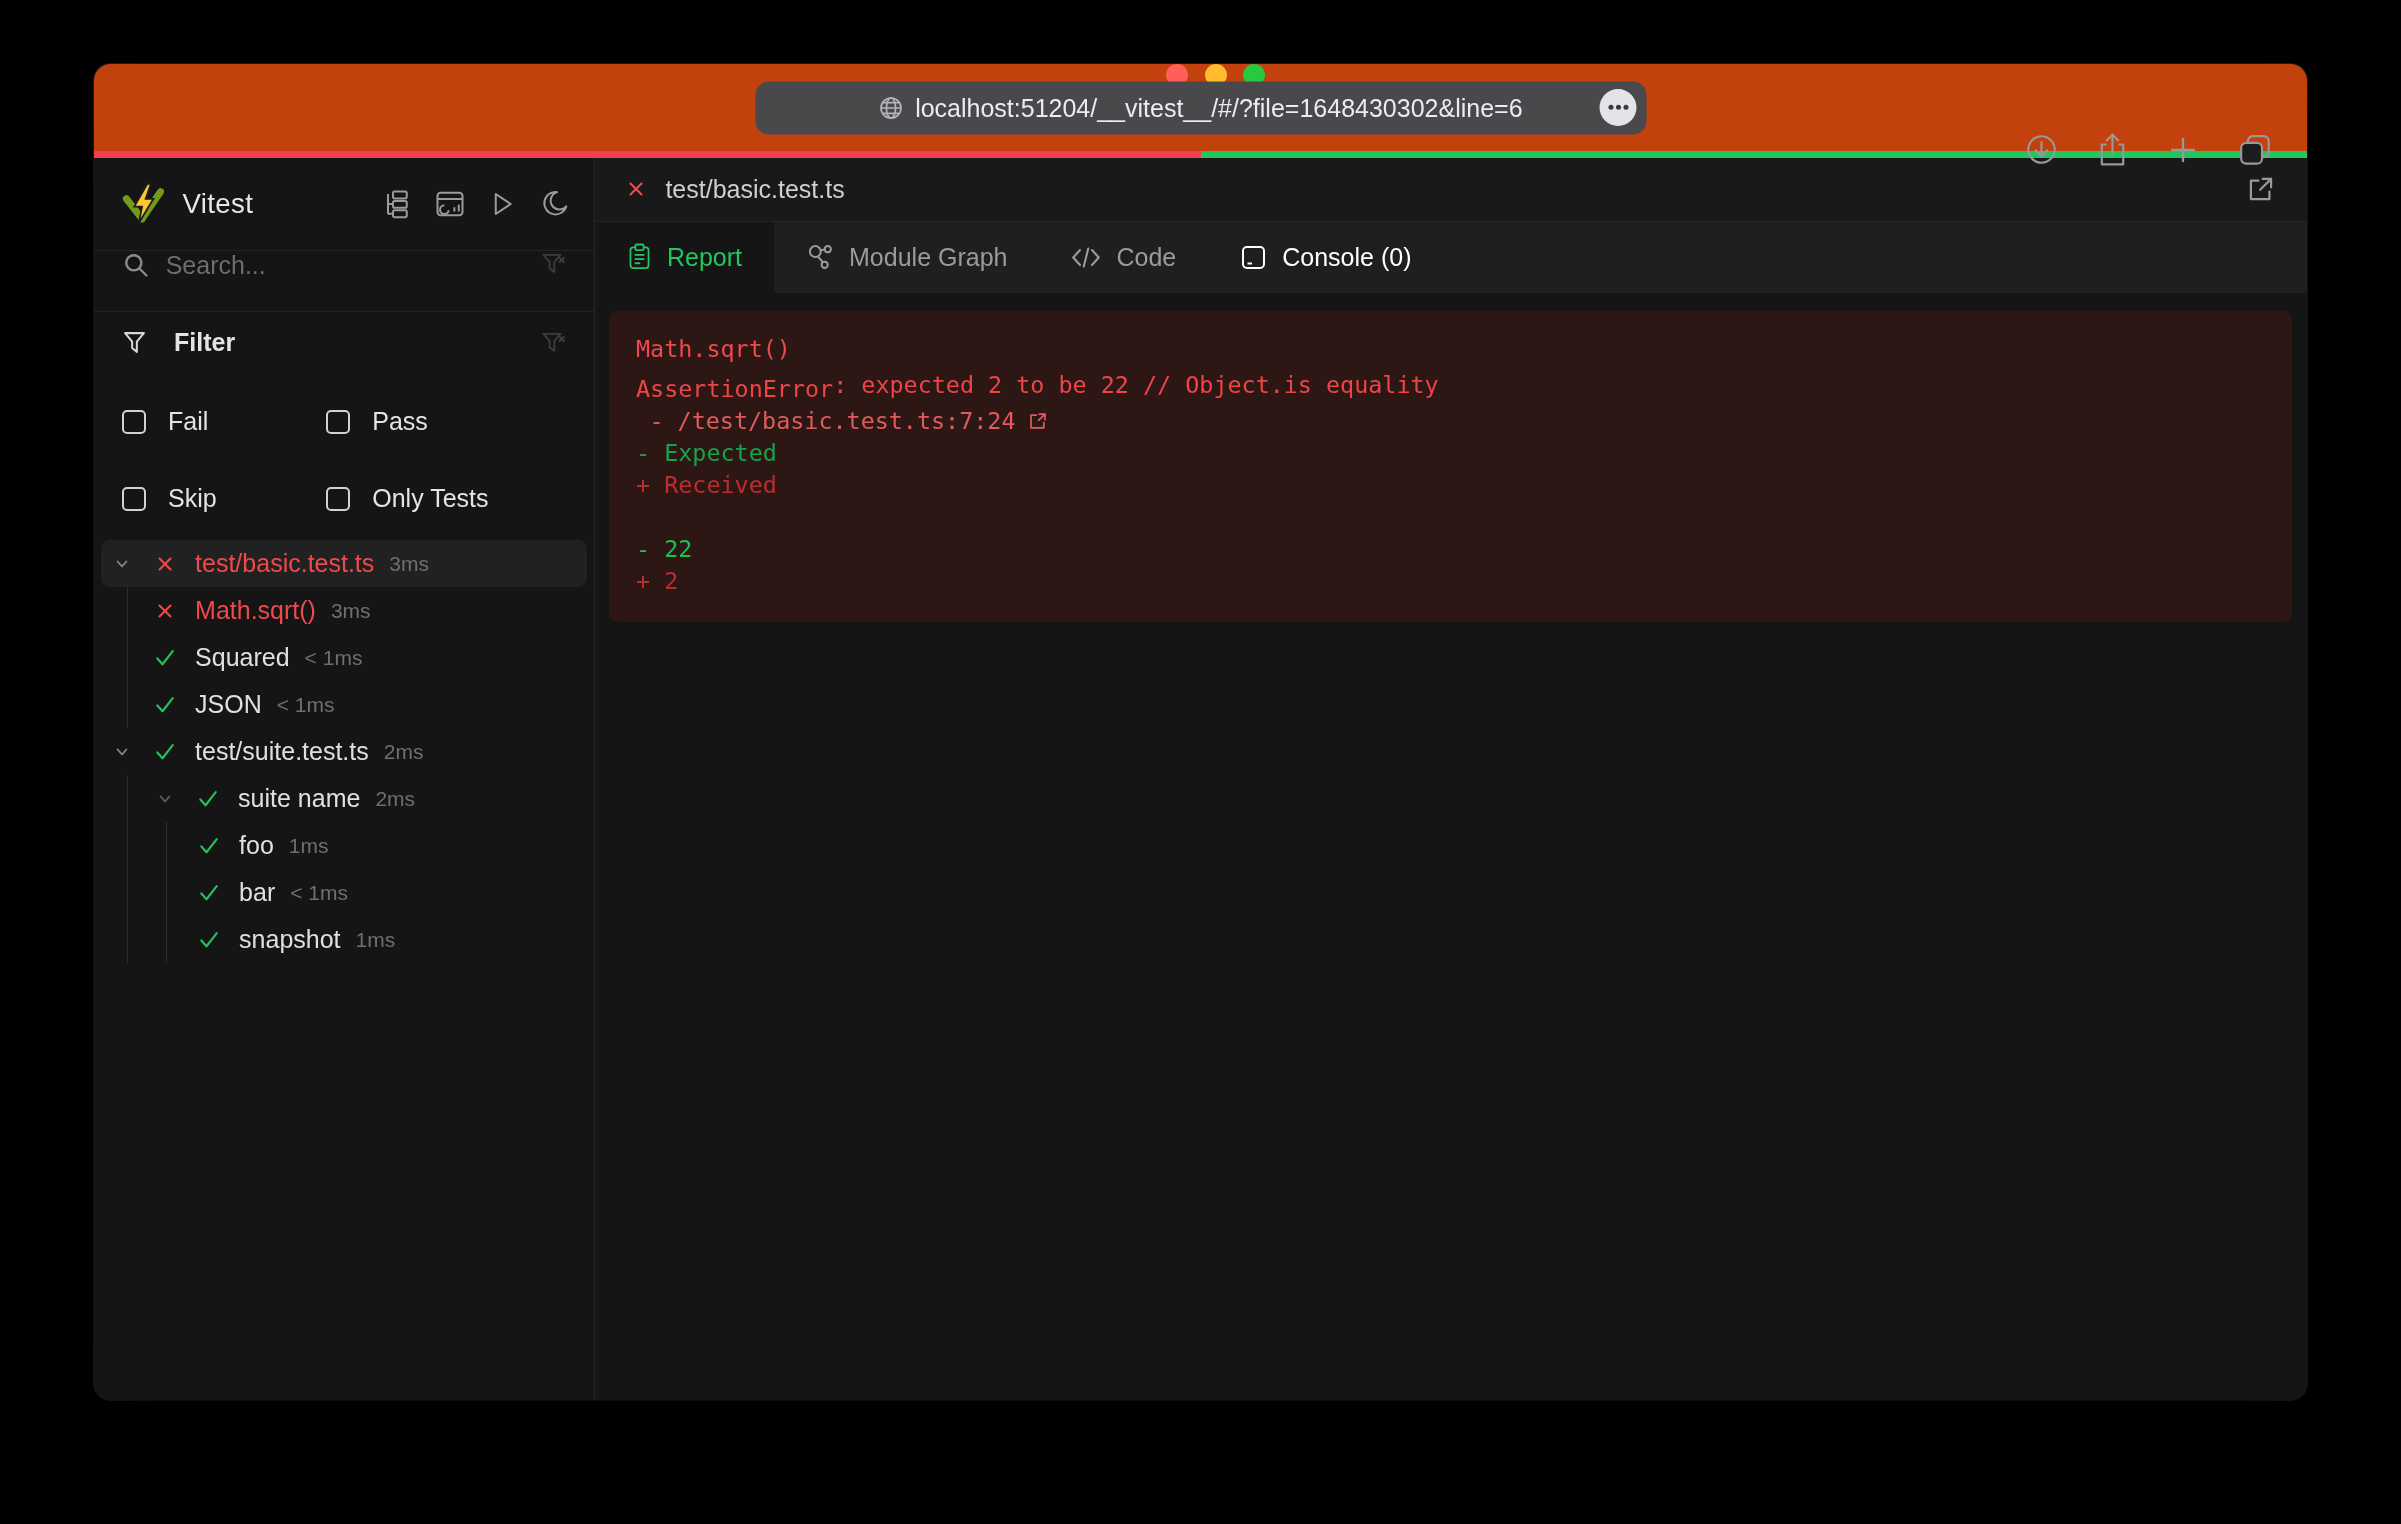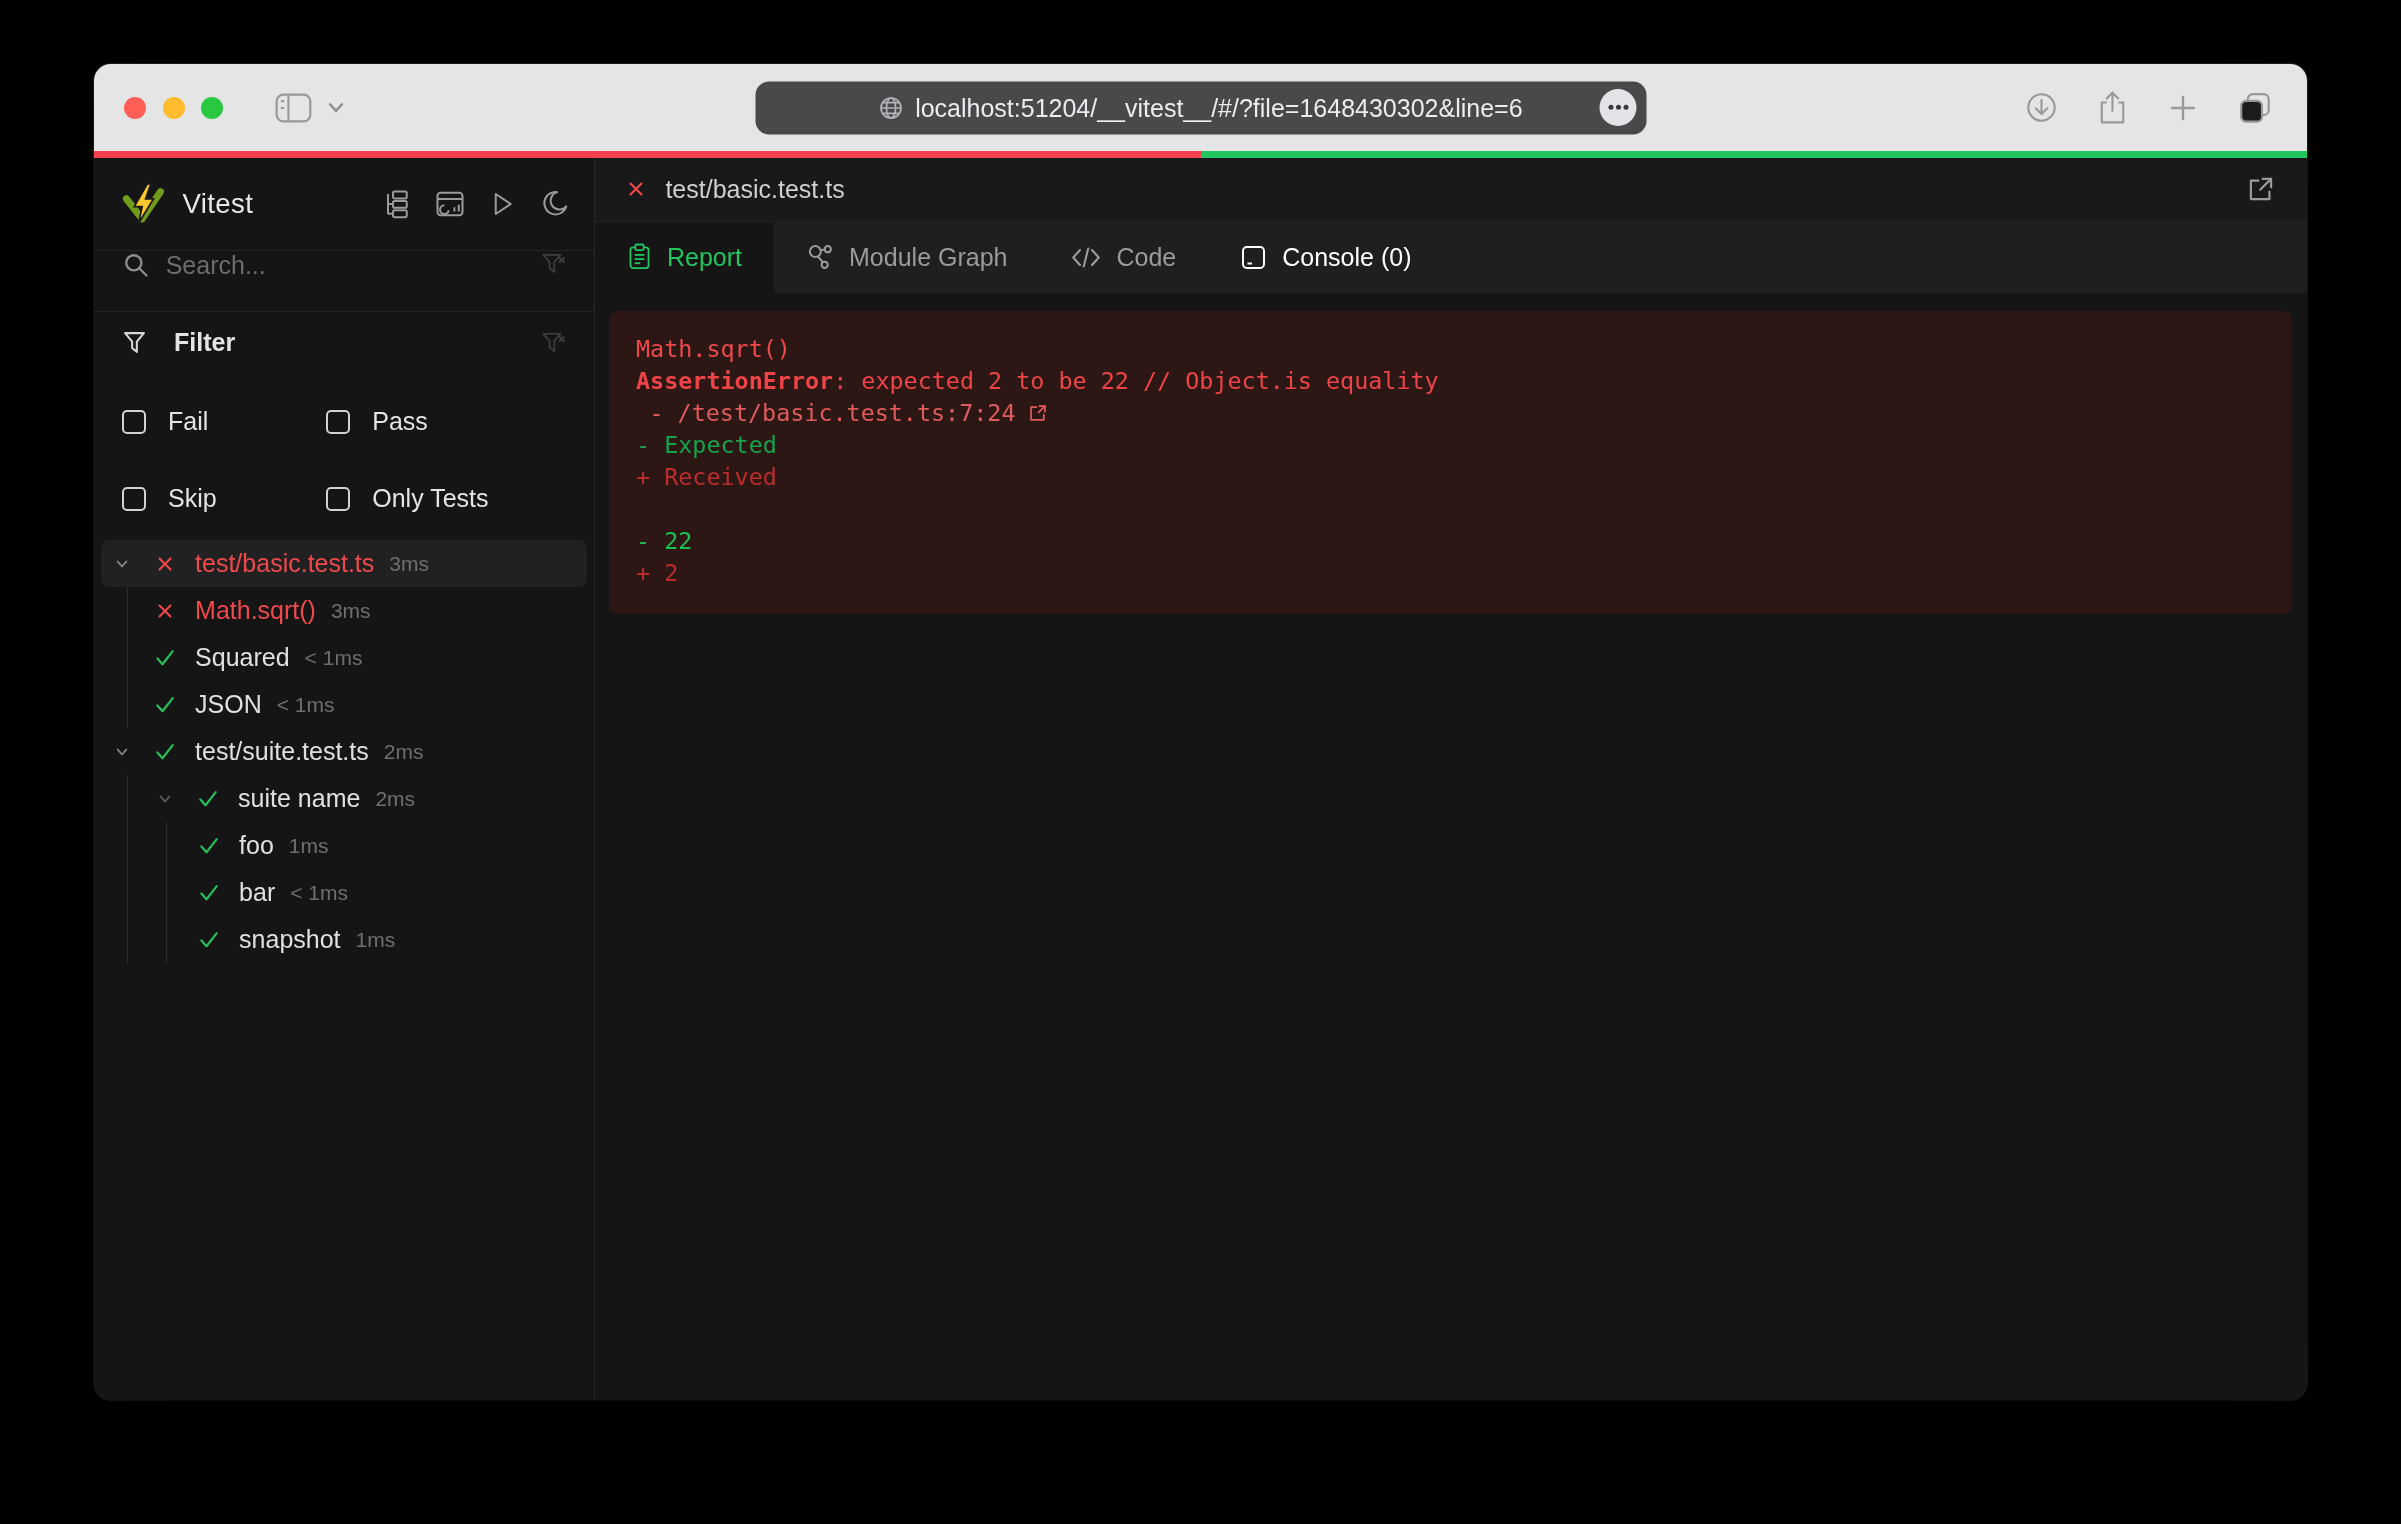--- a/index.html
+++ b/index.html
@@ -5,21 +5,21 @@
   * { margin:0; padding:0; box-sizing:border-box; }
   html,body { width:2401px; height:1524px; background:#010101; font-family:"Liberation Sans", sans-serif; overflow:hidden; }
 
   .window {
     position:absolute; left:94px; top:64px; width:2213px; height:1336px;
     background:#151516; border-radius:16.7px; overflow:hidden;
     box-shadow:0 33px 100px rgba(0,0,0,.9), 0 0 0 0.8px #2c2c2e;
   }
 
   
-  .toolbar { position:relative; height:87px; background:#e5e5e5; display:flex; align-items:center; }
+  .toolbar { position:relative; height:87px; background:#c2410c; display:flex; align-items:center;flex-direction:column; }
   .traffic { display:flex; gap:16.7px; margin-left:30px; }
   .traffic span { width:22px; height:22px; border-radius:50%; display:block; }
   .t-close { background:#ff5f57; }
   .t-min   { background:#febc2e; }
   .t-zoom  { background:#28c840; }
   .tb-icon { color:#98989d; display:flex; align-items:center; justify-content:center; }
   .sidebar-toggle { margin-left:52px; }
   .tb-chevron { margin-left:13.4px; color:#8e8e93; }
   .url-bar {
     position:absolute; left:50%; top:50%; transform:translate(-50%,-50%);
@@ -102,21 +102,21 @@
   .tab.active { background:#151516; color:#22c55e; }
   .tab.disabled { color:#ffffff; cursor:default; }
   .tab .t-icon { display:flex; }
 
   
   .report-area { flex:1; padding:18.4px 15px 0 14px; }
   .error-card { background:#2c1715; border-radius:8.4px; padding:22px 27px 25px; font-family:"DejaVu Sans Mono", monospace; font-size:23.4px; line-height:32px; }
   .rl { white-space:pre; display:flex; align-items:center; }
   .rl-testname { color:#f0494c; }
   .rl-error { color:#ef4447; }
-  .rl-error b { font-weight:700; }
+  .rl-error b { font-weight:400;margin-top:8px; }
   .rl-stack { color:#e05а5c; }
   .rl-stack { color:#e05b5c; padding-left:13.4px; }
   .rl-stack .t-icon { margin-left:11.7px; display:flex; }
   .rl-exp { color:#17a34b; }
   .rl-rec { color:#bb2d2d; }
   .rl-blank { height:32px; }
   .rl-exp-val { color:#1cc050; }
 
   svg { display:block; }
 </style>

